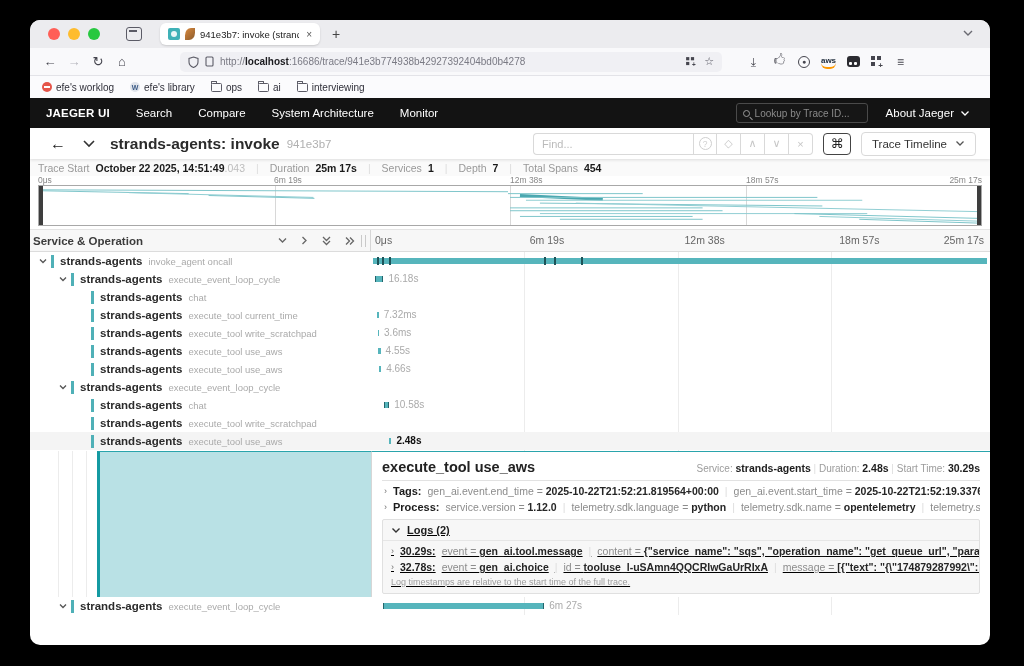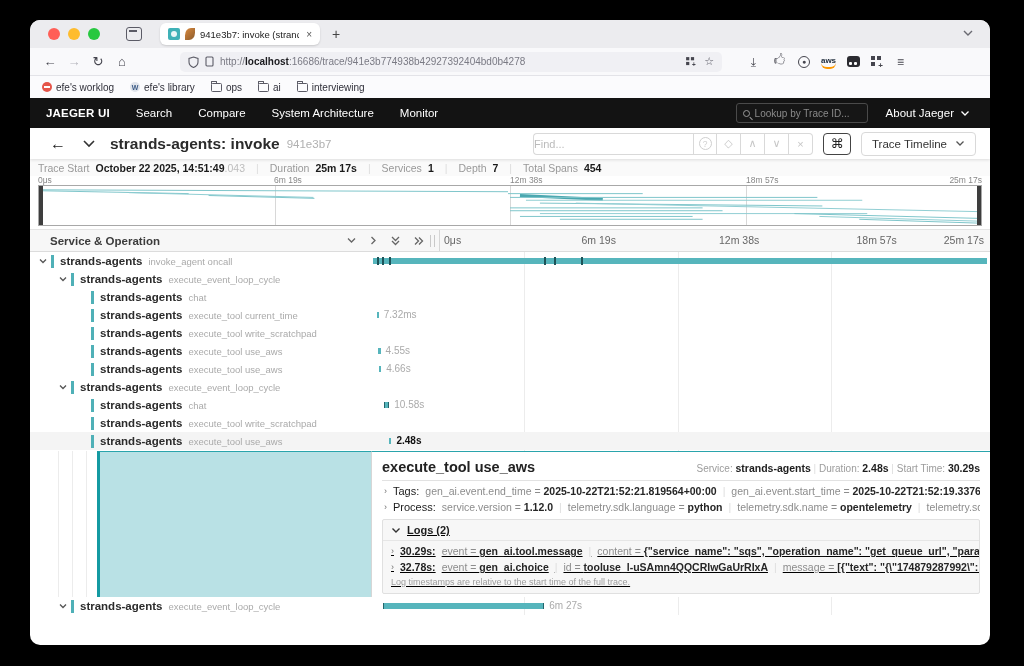--- a/index.html
+++ b/index.html
@@ -54,21 +54,21 @@
   .mag:before{content:"";position:absolute;width:4px;height:1.3px;background:#9a9a9a;transform:rotate(45deg);left:5px;top:7px;}
 
   
   .thead{position:absolute;left:0;top:108px;width:100%;height:31px;background:#fff;box-shadow:0 1px 3px rgba(0,0,0,.12);display:flex;align-items:center;z-index:5;}
   .backbtn{font-size:16px;color:#222;margin-left:20px;}
   .thead .chev{margin-left:16px;}
   .ttl{font-size:15.5px;font-weight:700;color:#2b2b2b;margin-left:14px;}
   .tid{font-size:11.5px;color:#b0b0b0;margin-left:7px;}
   .thead-right{margin-left:auto;display:flex;align-items:center;margin-right:14px;}
   .findbox{display:flex;align-items:stretch;height:22px;}
-  .findinput{width:160px;border:1px solid #d9d9d9;border-right:none;border-radius:4px 0 0 4px;font-size:11px;color:#bbb;display:flex;align-items:center;padding:0 0;background:#fff;}
+  .findinput{width:160px;border:1px solid #d9d9d9;border-right:none;border-radius:4px 0 0 4px;font-size:11px;color:#bbb;display:flex;align-items:center;padding:0 8px;background:#fff;}
   .findseg{width:24px;border:1px solid #d9d9d9;display:flex;align-items:center;justify-content:center;color:#c6c6c6;font-size:11px;background:#fff;}
   .findseg+.findseg{border-left:none;}
   .findseg.last{border-radius:0 4px 4px 0;}
   .kbd{width:28px;height:22px;border:1px solid #444;border-radius:4px;display:flex;align-items:center;justify-content:center;font-size:13px;color:#222;margin-left:10px;background:#fff;}
   .viewsel{height:24px;border:1px solid #d9d9d9;border-radius:4px;display:flex;align-items:center;gap:8px;padding:0 10px;font-size:11.5px;color:#333;margin-left:10px;background:#fff;}
 
   
   .summary{position:absolute;left:0;top:139px;width:100%;height:17px;background:#fafafa;display:flex;align-items:center;font-size:10.5px;color:#999;padding-left:8px;gap:6px;white-space:nowrap;}
   .summary b{color:#1a1a1a;font-weight:700;}
   .summary .dim{color:#bdbdbd;}
@@ -78,21 +78,21 @@
   .minimap{position:absolute;left:0;top:156px;width:100%;height:51px;background:#fff;}
   .mm-ruler{position:absolute;left:8px;right:8px;top:0;height:9px;font-size:8.5px;color:#888;}
   .mm-ruler span{position:absolute;top:-1px;}
   .mm-canvas{position:absolute;left:8px;right:8px;top:9px;bottom:1px;border:1px solid #a8a8a8;background:#fff;}
   .mm-grid{position:absolute;top:0;bottom:0;width:1px;background:#d8d8d8;}
   .mm-handle{position:absolute;top:0;bottom:0;width:4px;background:#3e3e3e;}
   .mm-svg{position:absolute;left:0;top:0;width:100%;height:100%;}
 
   
   .colhead{position:absolute;left:0;top:209px;width:100%;height:23px;background:#f7f7f7;border-top:1px solid #e4e4e4;border-bottom:1px solid #dcdcdc;display:flex;z-index:4;}
-  .ch-left{width:410px;flex:none;display:flex;align-items:center;padding-left:20px;border-right:1px solid #d6d6d6;position:relative;}
+  .ch-left{width:341px;flex:none;display:flex;align-items:center;padding-left:3px;border-right:1px solid #d6d6d6;position:relative;}
   .ch-title{font-size:11.5px;font-weight:700;color:#3c3c3c;}
   .ch-controls{margin-left:auto;display:flex;gap:12px;margin-right:14px;align-items:center;}
   .ch-right{flex:1;position:relative;font-size:10.5px;color:#666;}
   .ch-right .tick{position:absolute;top:4px;}
 
   
   .rows{position:absolute;left:0;top:232px;width:100%;height:199px;background:#fff;}
   .vlines .vl{position:absolute;width:1px;background:#ececec;top:0;bottom:0;}
   .span-row{position:relative;display:flex;height:18px;align-items:center;}
   .span-row.selected{background:#f4f4f4;}
@@ -111,21 +111,21 @@
   
   .detail-zone{position:absolute;left:0;top:431px;width:100%;height:146px;display:flex;}
   .dz-gutter{width:67px;flex:none;background:#fff;position:relative;}
   .dz-fill{width:274px;flex:none;background:#b9e1e5;border-left:3px solid #149aa2;border-top:1px solid #2aa4ac;}
   .detail-panel{flex:1;background:#fff;border-top:1px solid #2aa4ac;border-left:1px solid #d6d6d6;padding:7px 10px 0 10px;overflow:hidden;}
   .dp-head{display:flex;align-items:baseline;border-bottom:1px solid #e2e2e2;padding-bottom:5px;}
   .dp-title{font-size:14.5px;font-weight:700;color:#222;}
   .dp-meta{margin-left:auto;font-size:10px;color:#9c9c9c;white-space:nowrap;}
   .dp-meta b{color:#1d1d1d;font-weight:700;font-size:10.5px;}
   .dp-row{display:flex;align-items:center;gap:6px;padding:4px 0 0 2px;font-size:10.5px;white-space:nowrap;overflow:hidden;}
-  .dp-row .rowlbl{font-weight:400;color:#1c1c1c;font-size:11px;}
+  .dp-row .rowlbl{font-weight:700;color:#1c1c1c;font-size:11px;}
   .chip{color:#8c8c8c;}
   .chip b{color:#262626;font-weight:700;}
   .chipsep{color:#ddd;}
   .caret{color:#6f6f6f;font-size:9px;}
   .logs-box{margin-top:6px;border:1px solid #e0e0e0;background:#f7f7f7;border-radius:2px;text-decoration:underline;}
   .logs-head{padding:4px 8px;font-size:11px;font-weight:700;color:#1c1c1c;border-bottom:1px solid #e6e6e6;display:flex;gap:6px;align-items:center;}
   .log-row{display:flex;align-items:center;gap:6px;padding:4px 8px 0 8px;font-size:10.5px;white-space:nowrap;overflow:hidden;}
   .log-t{font-weight:700;color:#1c1c1c;}
   .logs-note{font-size:9px;color:#9d9d9d;padding:4px 8px 6px 8px;}
   .spanid-row{display:flex;justify-content:flex-end;align-items:center;gap:4px;font-size:9px;color:#b9b9b9;padding-top:4px;}
@@ -371,20 +371,24 @@
         </div>
         <div class="span-row">
           <div class="row-name" style="padding-left: 28px;">
             <svg width="10" height="10" class="row-chev">
               <path d="M2 3.5 L5 6.5 L8 3.5" stroke="#555" fill="none" stroke-width="1.3"></path>
             </svg>
             <span class="accentbar"></span>
             <span class="svc">strands-agents</span>
             <span class="op">execute_event_loop_cycle</span>
           </div>
+          <div class="row-time">
+            <div class="bar caps" style="left: 0.6%; width: 1.4%;"></div>
+            <span class="dur" style="left: calc(2% + 5px);">16.18s</span>
+          </div>
         </div>
         <div class="span-row">
           <div class="row-name" style="padding-left: 48px;">
             <span style="width: 13px; flex: 0 0 auto;"></span>
             <span class="accentbar"></span>
             <span class="svc">strands-agents</span>
             <span class="op">chat</span>
           </div>
         </div>
         <div class="span-row">
@@ -398,20 +402,24 @@
             <div class="bar" style="left: 1%; width: 0.25%;"></div>
             <span class="dur" style="left: calc(1.25% + 5px);">7.32ms</span>
           </div>
         </div>
         <div class="span-row">
           <div class="row-name" style="padding-left: 48px;">
             <span style="width: 13px; flex: 0 0 auto;"></span>
             <span class="accentbar"></span>
             <span class="svc">strands-agents</span>
             <span class="op">execute_tool write_scratchpad</span>
+          </div>
+          <div class="row-time">
+            <div class="bar" style="left: 1.1%; width: 0.2%;"></div>
+            <span class="dur" style="left: calc(1.3% + 5px);">3.6ms</span>
           </div>
         </div>
         <div class="span-row">
           <div class="row-name" style="padding-left: 48px;">
             <span style="width: 13px; flex: 0 0 auto;"></span>
             <span class="accentbar"></span>
             <span class="svc">strands-agents</span>
             <span class="op">execute_tool use_aws</span>
           </div>
           <div class="row-time">

